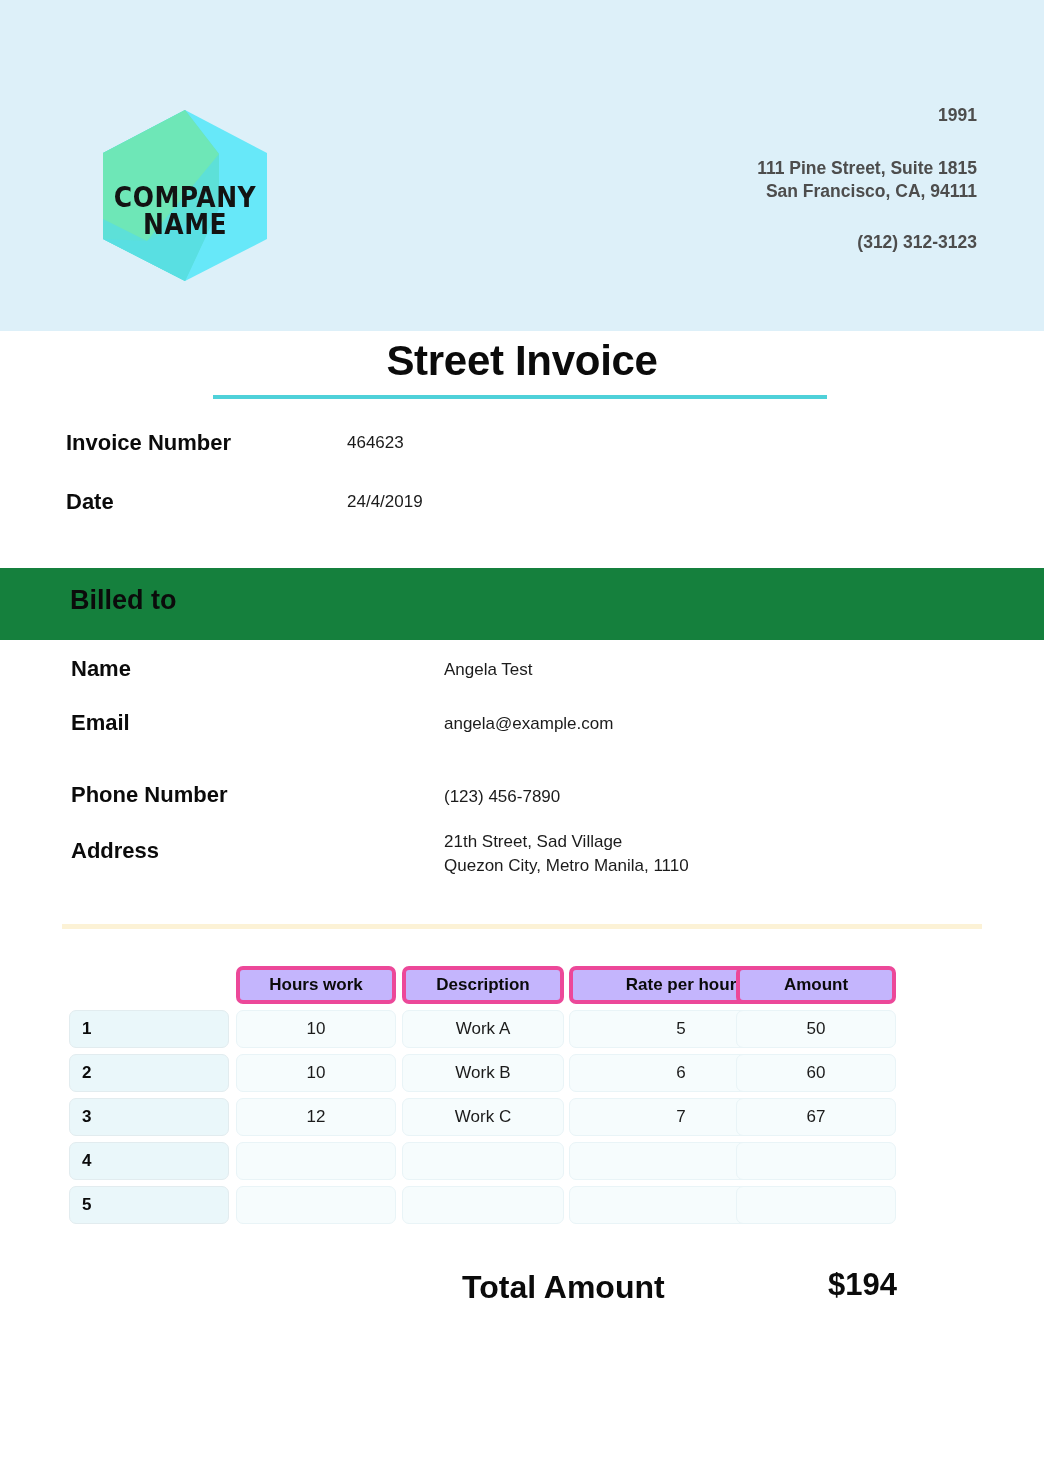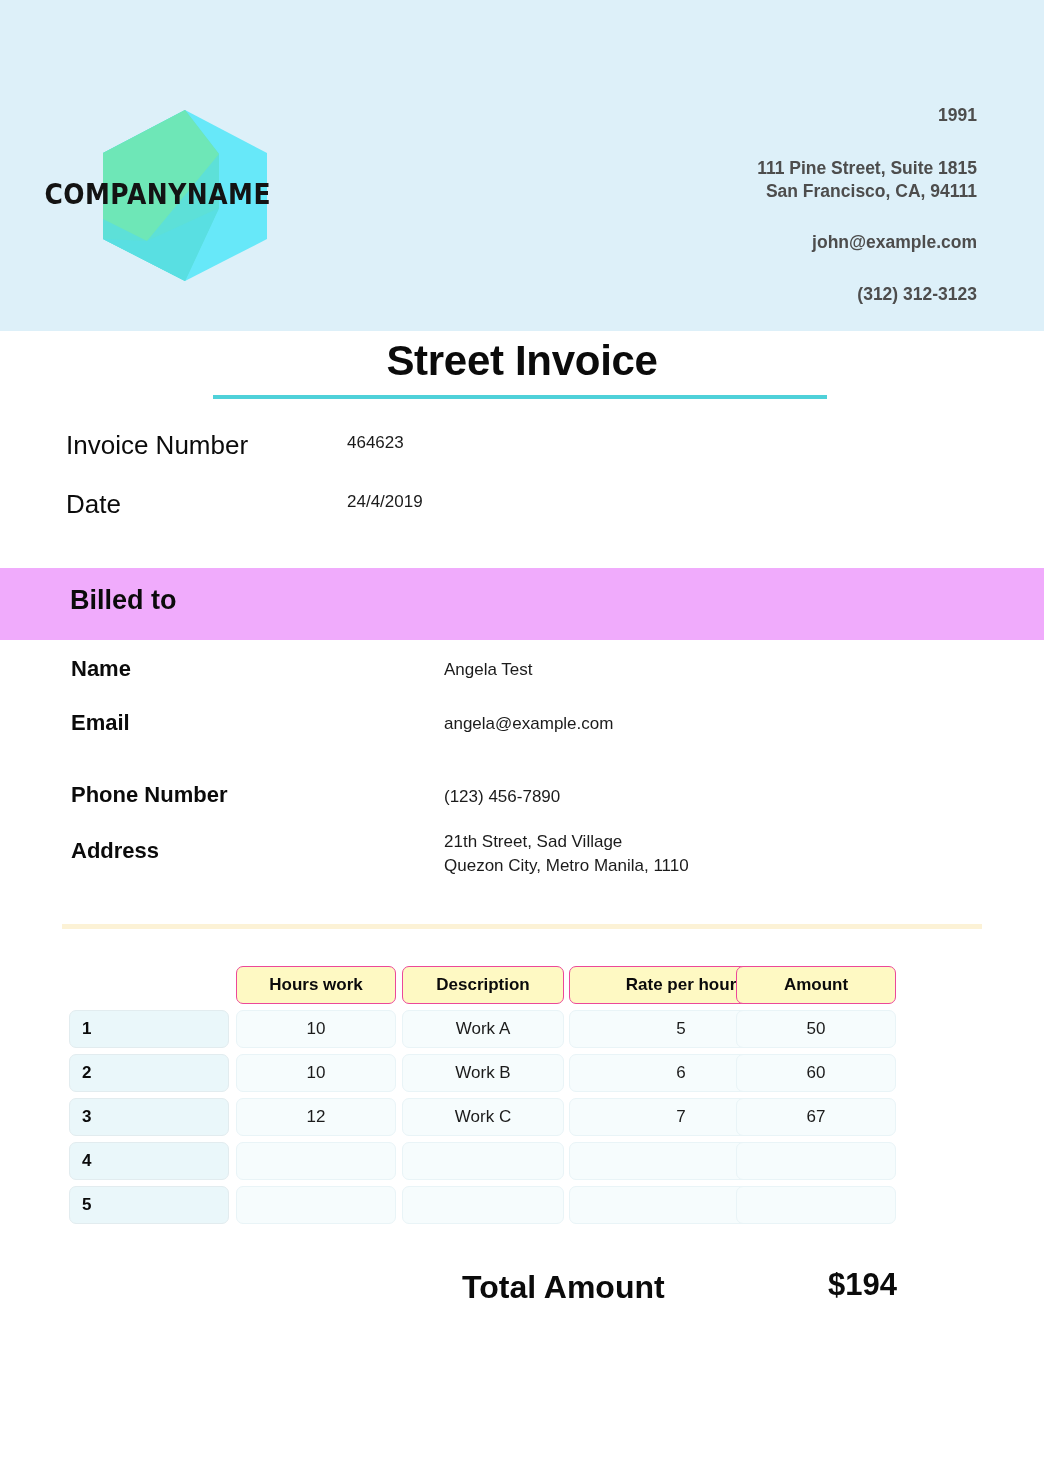--- a/index.html
+++ b/index.html
@@ -32,26 +32,26 @@
     position: absolute;
     left: 99px;
     top: 108px;
     width: 172px;
     height: 175px;
   }
   .logo-wrap svg { display: block; width: 172px; height: 175px; }
 
   .logo-text {
     position: absolute;
-    left: 0; top: 0;
+    left: 0; top: 16px;
     width: 172px; height: 175px;
     display: flex;
-    flex-direction: row;
+    flex-direction: column;
     align-items: center;
-    justify-content: flex-end;
+    justify-content: center;
     pointer-events: none;
   }
   .logo-line {
     font-family: "DejaVu Sans", sans-serif;
     font-weight: 700;
     color: #131313;
     letter-spacing: 0.5px;
     line-height: 1.05;
     text-align: center;
     transform: scaleY(1.15);
@@ -106,41 +106,41 @@
     width: 1044px;
   }
   .meta-row {
     position: relative;
     height: 59px;
   }
   .meta-label {
     position: absolute;
     left: 66px;
     top: 6px;
-    font-size: 26px;
-    font-weight: 400;
+    font-size: 22px;
+    font-weight: 700;
     color: #0b0b0b;
   }
   .meta-value {
     position: absolute;
     left: 347px;
     top: 9px;
     font-size: 17px;
     font-weight: 400;
     color: #1b1b1b;
   }
 
   
   .billed-band {
     position: absolute;
     left: 0;
     top: 568px;
     width: 1044px;
     height: 72px;
-    background: #f0abfc;
+    background: #15803d;
   }
   .billed-title {
     position: absolute;
     left: 70px;
     top: 17px;
     font-size: 27px;
     font-weight: 700;
     color: #0b0b0b;
   }
 
@@ -213,22 +213,22 @@
   }
 
   .c-index { left: 69px;  width: 160px; }
   .c-hours { left: 236px; width: 160px; }
   .c-desc  { left: 402px; width: 162px; }
   .c-rate  { left: 569px; width: 192px; padding-left: 32px; }
   .c-amt   { left: 736px; width: 160px; }
 
   
   .thead .cell {
-    background: #fef9c3;
-    border: 1px solid #ec4899;
+    background: #c4b5fd;
+    border: 4px solid #ec4899;
     font-weight: 700;
     font-size: 17px;
     color: #0b0b0b;
   }
   .thead .c-index { background: transparent; border: none; }
 
   
   .tbody .cell {
     background: #f6fcfd;
     border: 1px solid #e9f4f7;
@@ -287,21 +287,20 @@
         <div class="logo-line logo-line-2">NAME</div>
       </div>
     </div>
 
     <div class="contact-block">
       <div class="contact-year">1991</div>
       <div class="contact-address">
         <div>111 Pine Street, Suite 1815</div>
         <div>San Francisco, CA, 94111</div>
       </div>
-      <div class="contact-email">john@example.com</div>
       <div class="contact-phone">(312) 312-3123</div>
     </div>
 
   </div>
 
   <div class="title-area">
     <div class="doc-title">Street Invoice</div>
   </div>
   <div class="title-rule"></div>
 

